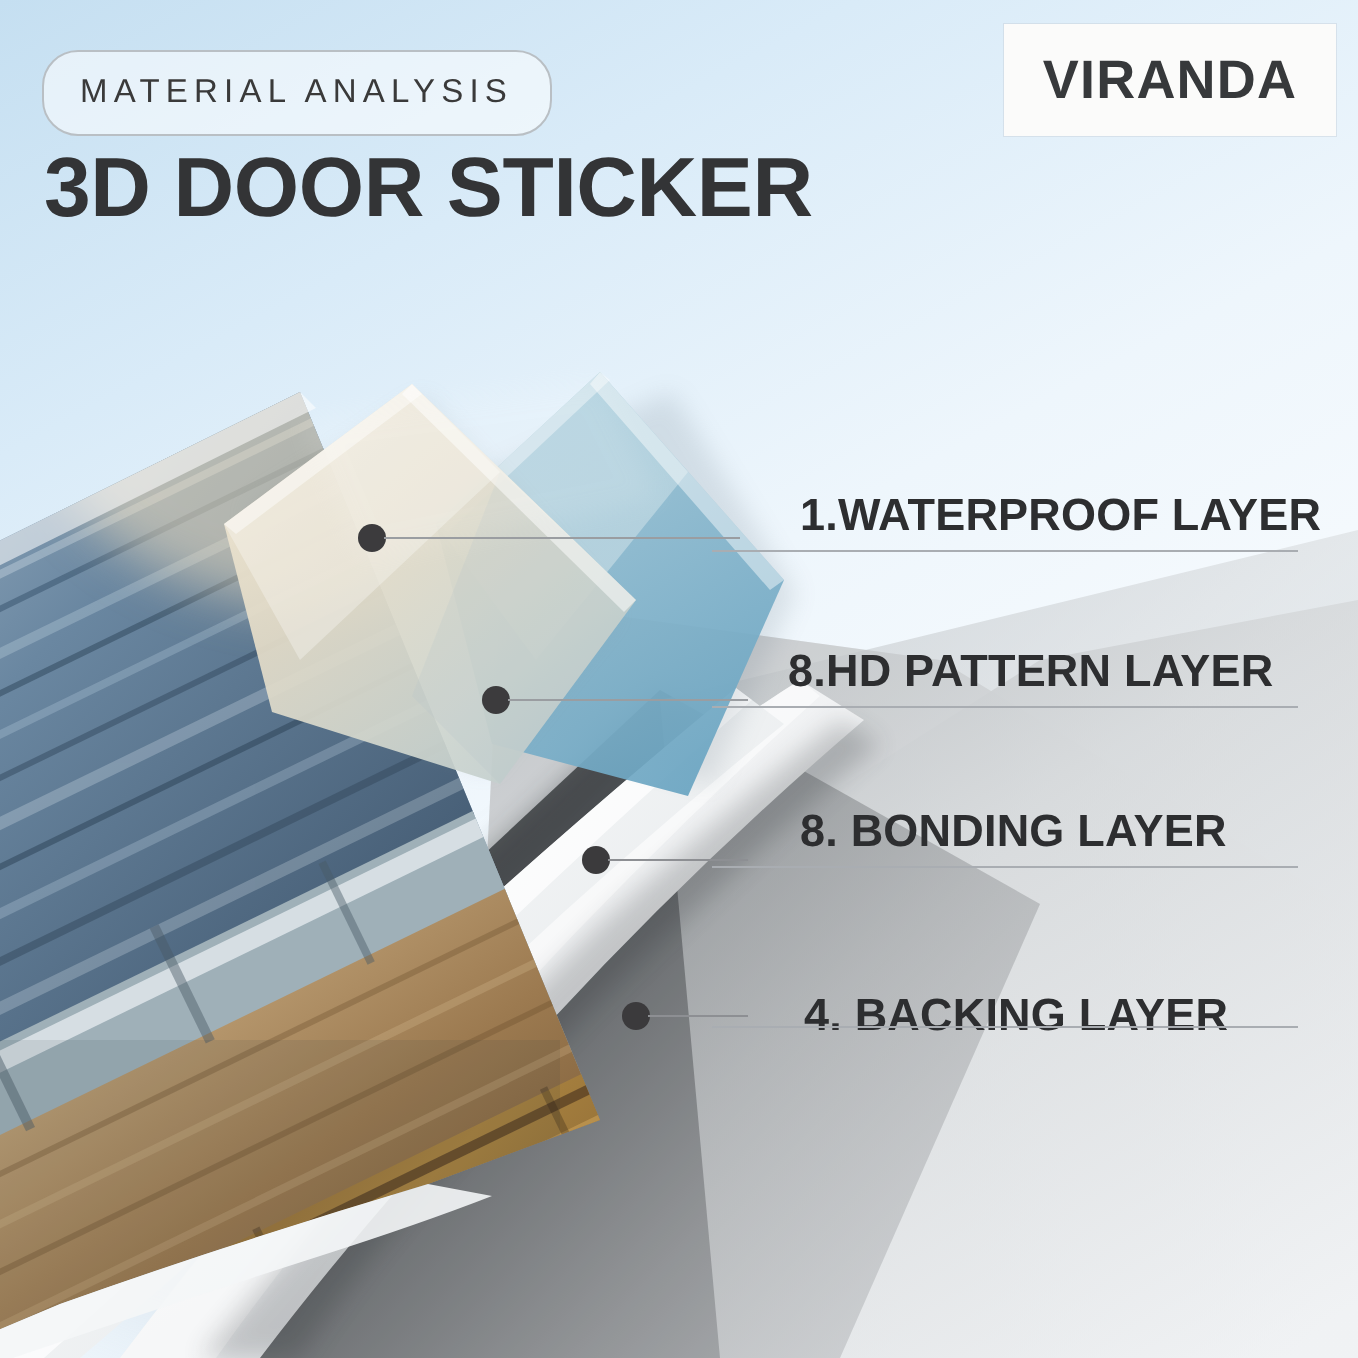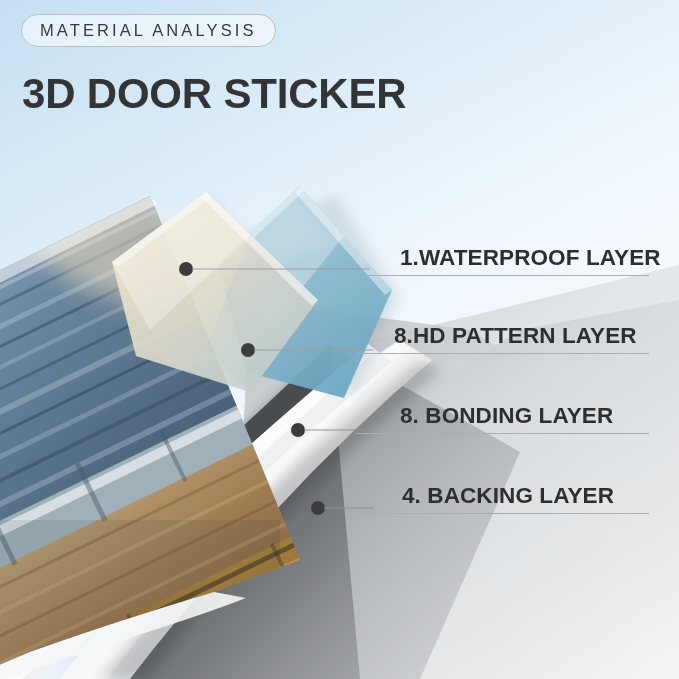--- a/index.html
+++ b/index.html
@@ -15,22 +15,22 @@
     font-family: "Liberation Sans", sans-serif;
     background:
       radial-gradient(ellipse 90% 70% at 78% 92%, #e9f3fb 0%, rgba(233,243,251,0) 60%),
       linear-gradient(152deg, #c5dff1 0%, #d9ebf8 22%, #eef6fc 46%, #f4f9fd 60%, #e3f0fa 80%, #d8eaf7 100%);
   }
 
   
   .badge {
     position: absolute;
     left: 21px;
-    top: 14px;
-    height: 33px;
+    top: 25px;
+    height: 43px;
     padding: 1px 18px;
     border: 1.4px solid #b9bfc4;
     border-radius: 18px;
     display: flex;
     align-items: center;
     justify-content: center;
     background: rgba(255,255,255,0.55);
     box-sizing: border-box;
   }
   .badge span {
@@ -345,20 +345,23 @@
   </div>
 
   <div class="badge">
     <span>MATERIAL ANALYSIS</span>
   </div>
 
   <div class="headline">
     <div class="l2">3D DOOR STICKER</div>
   </div>
 
+  <div class="logo-box">
+    <span>VIRANDA</span>
+  </div>
 
   <div class="callout light">
     <div class="dot" style="left:186px;top:269px;"></div>
     <div class="lead" style="left:192px;top:269px;width:178px;"></div>
     <div class="ltext" style="left:400px;top:258px;">1.WATERPROOF LAYER</div>
     <div class="rule" style="left:356px;top:275px;width:293px;"></div>
   </div>
 
   <div class="callout light">
     <div class="dot" style="left:248px;top:350px;"></div>
@@ -370,17 +373,17 @@
   <div class="callout">
     <div class="dot" style="left:298px;top:430px;"></div>
     <div class="lead" style="left:304px;top:430px;width:70px;"></div>
     <div class="ltext" style="left:400px;top:416px;">8. BONDING LAYER</div>
     <div class="rule" style="left:356px;top:433px;width:293px;"></div>
   </div>
 
   <div class="callout">
     <div class="dot" style="left:318px;top:508px;"></div>
     <div class="lead" style="left:324px;top:508px;width:50px;"></div>
-    <div class="ltext" style="left:402px;top:496px;">4. BACKING LAYER</div>
+    <div class="ltext" style="left:402px;top:508px;">4. BACKING LAYER</div>
     <div class="rule" style="left:356px;top:513px;width:293px;"></div>
   </div>
 
 </div>
 
 </body></html>

